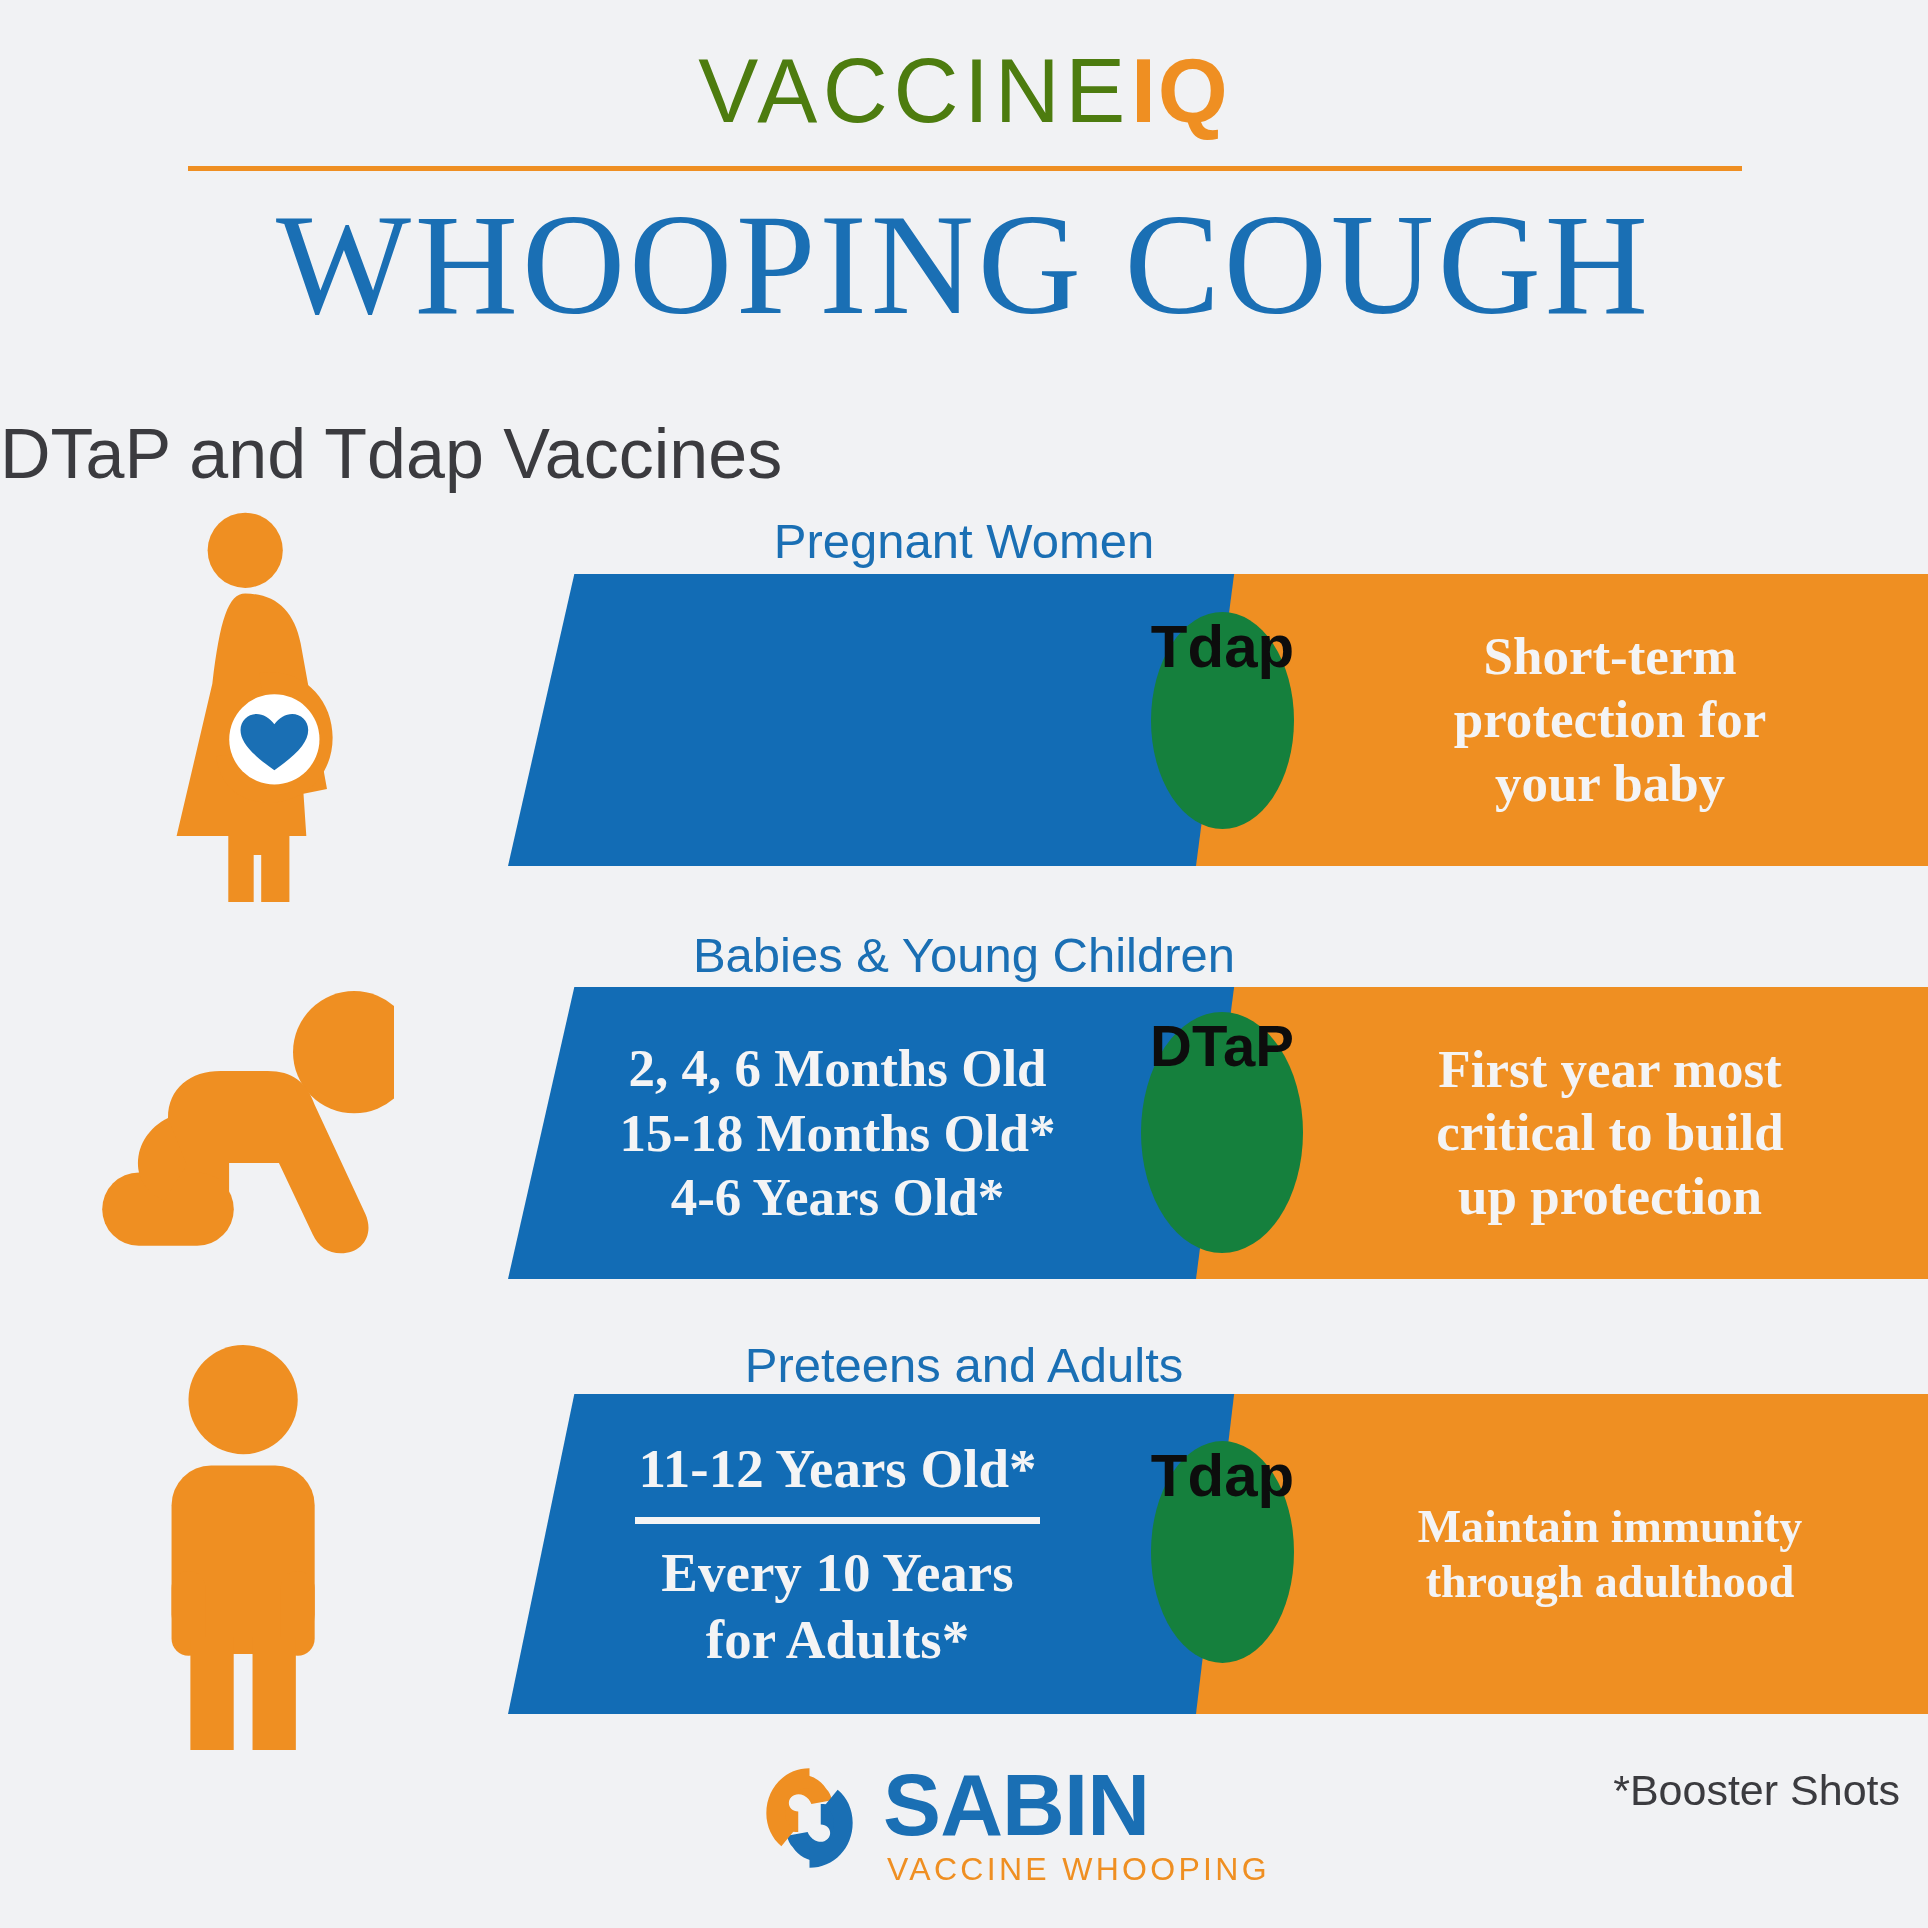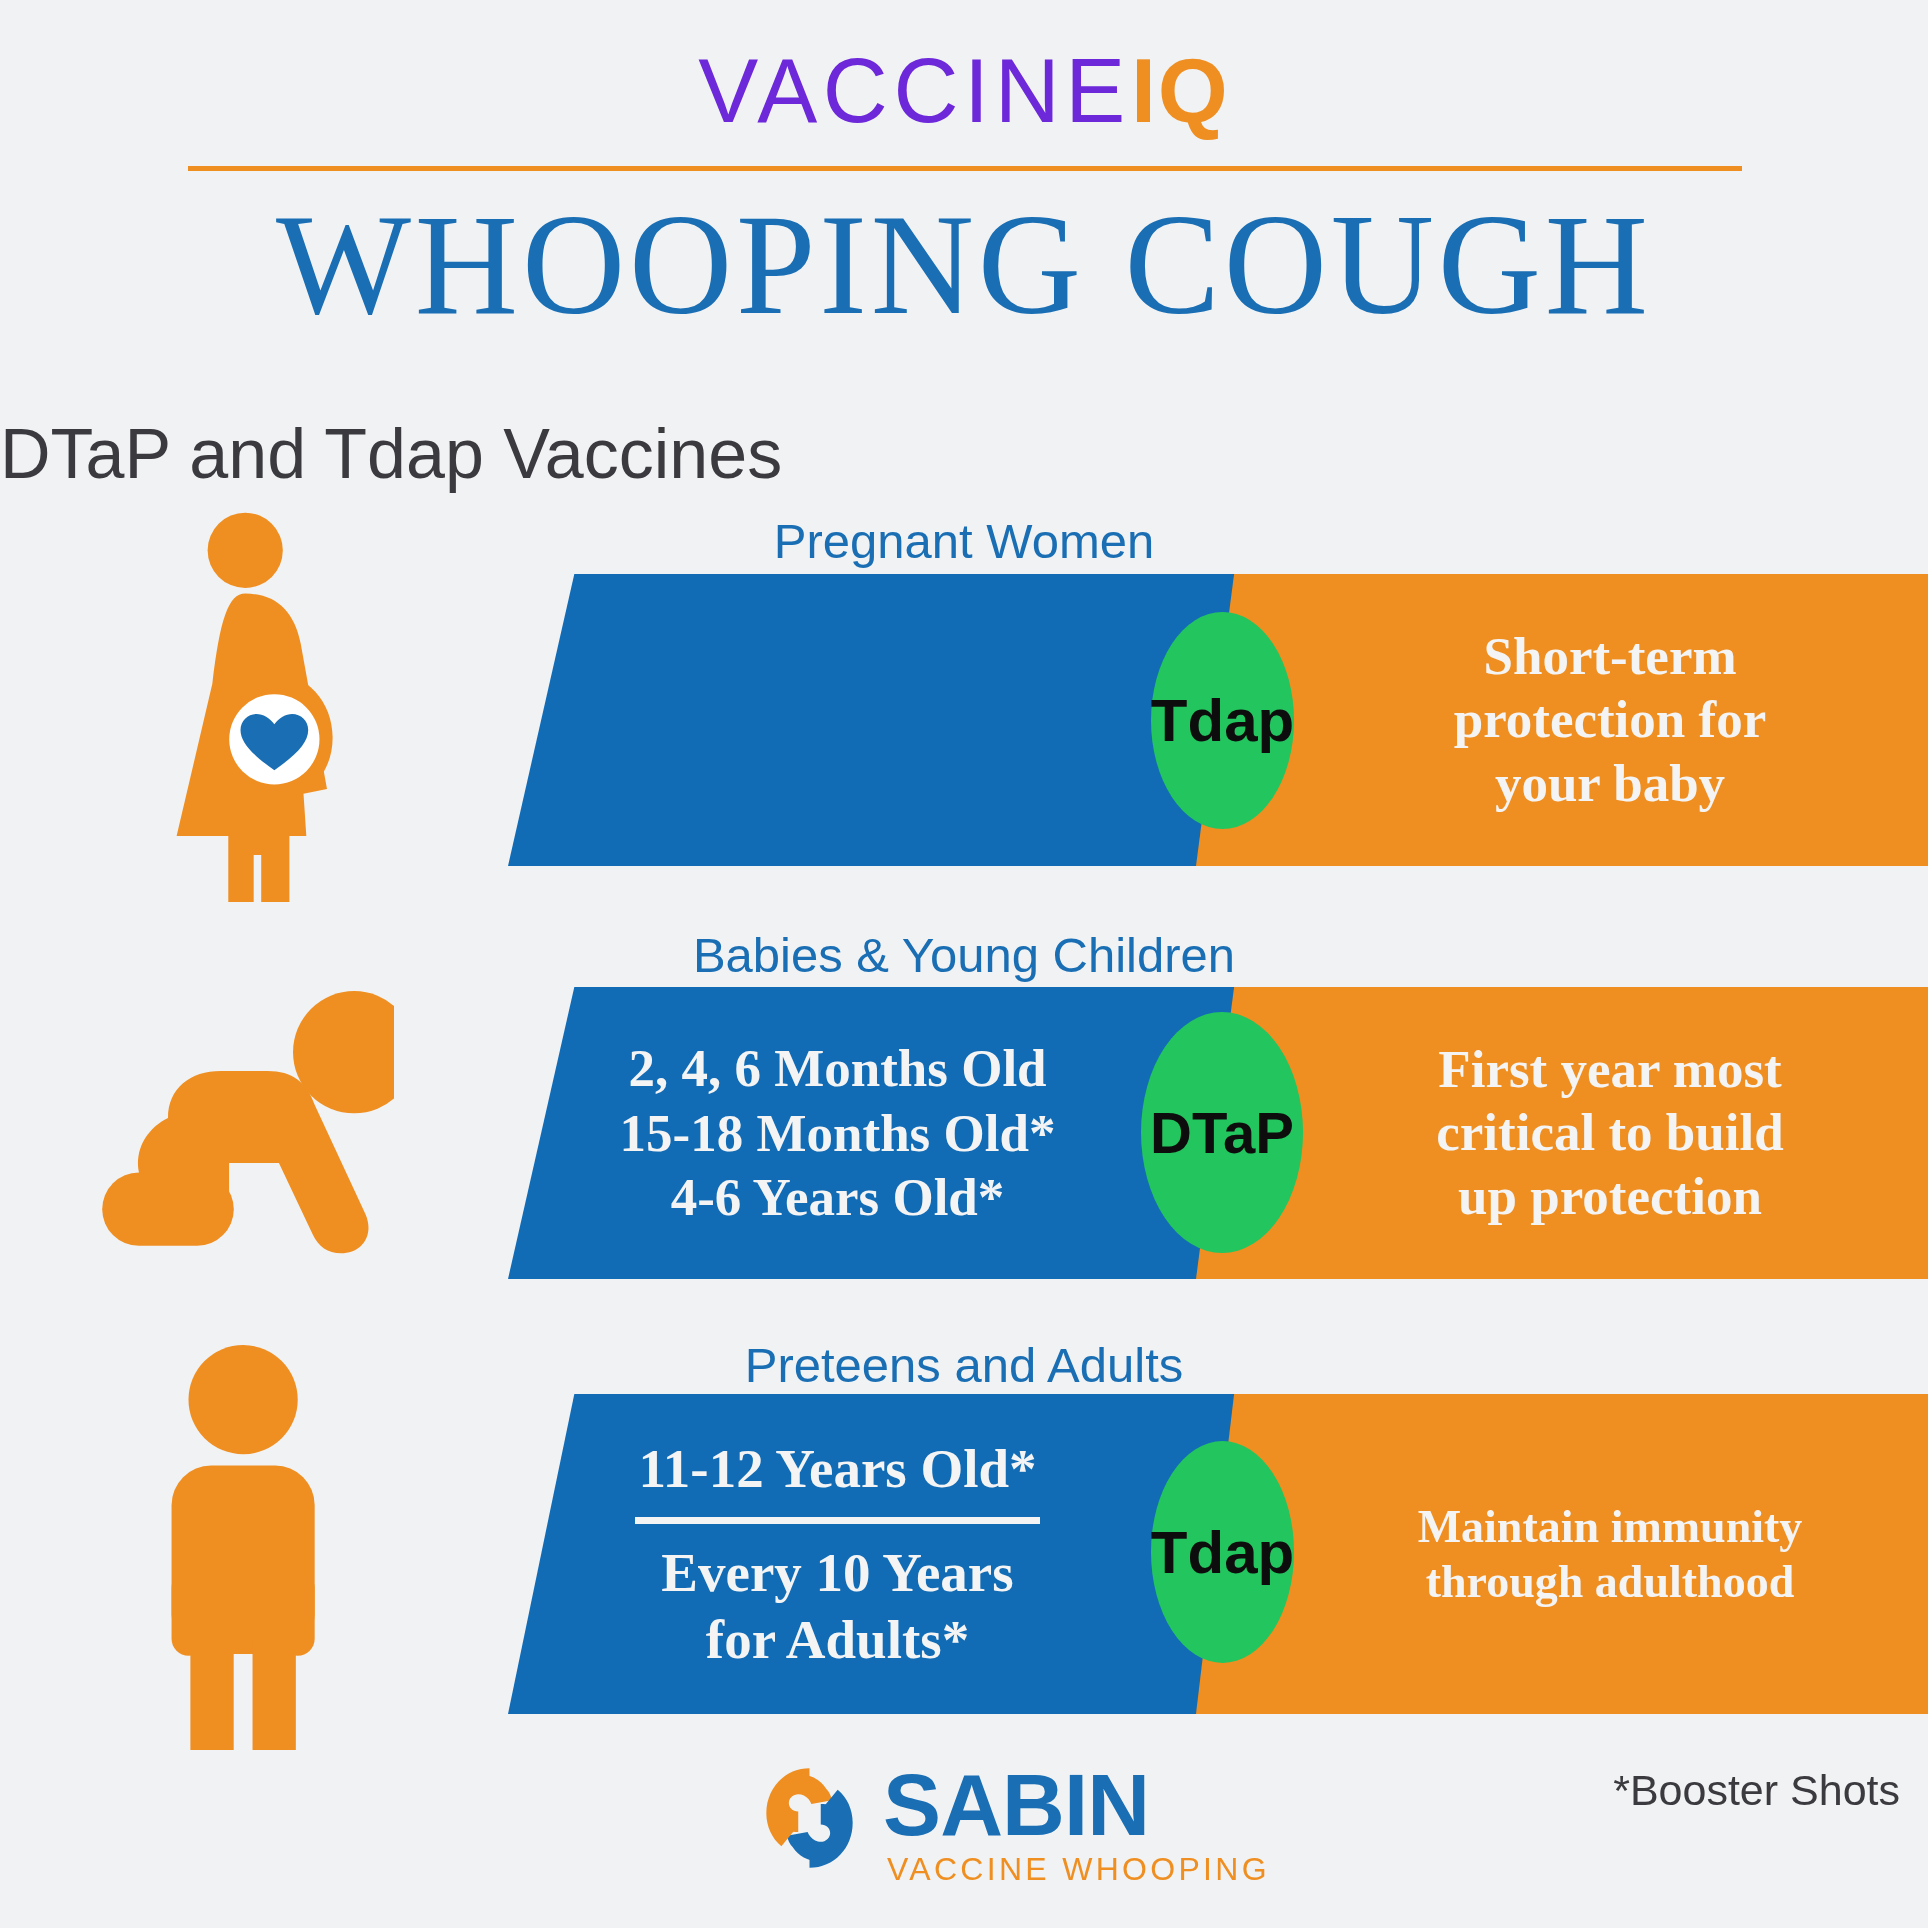--- a/index.html
+++ b/index.html
@@ -21,21 +21,21 @@
     top: 40px;
     left: 0;
     width: 1928px;
     text-align: center;
     white-space: nowrap;
   }
   .brand .b-light {
     font-family: "Liberation Sans", sans-serif;
     font-size: 90px;
     letter-spacing: 5.6px;
-    color: #6d28d9;
+    color: #4d7c0f;
     font-weight: 300;
     -webkit-text-stroke: 0px;
   }
   .brand .b-bold {
     font-family: "Liberation Sans", sans-serif;
     font-size: 90px;
     letter-spacing: 1.9px;
     color: #ef8f22;
     font-weight: bold;
   }
@@ -144,24 +144,23 @@
   }
   .divider {
     width: 405px;
     height: 6.6px;
     background: #f4f4f5;
     margin: 15px 0 15px 0;
   }
 
   .pill {
     position: absolute;
-    background: #22c55e;
+    background: #15803d;
     border-radius: 50%;
     display: flex;
-    align-items: center;
     justify-content: center;
     font-family: "Liberation Sans", sans-serif;
     font-weight: bold;
     color: #0d0d0d;
     z-index: 5;
   }
 
   .orange-text {
     position: absolute;
     top: 0;

